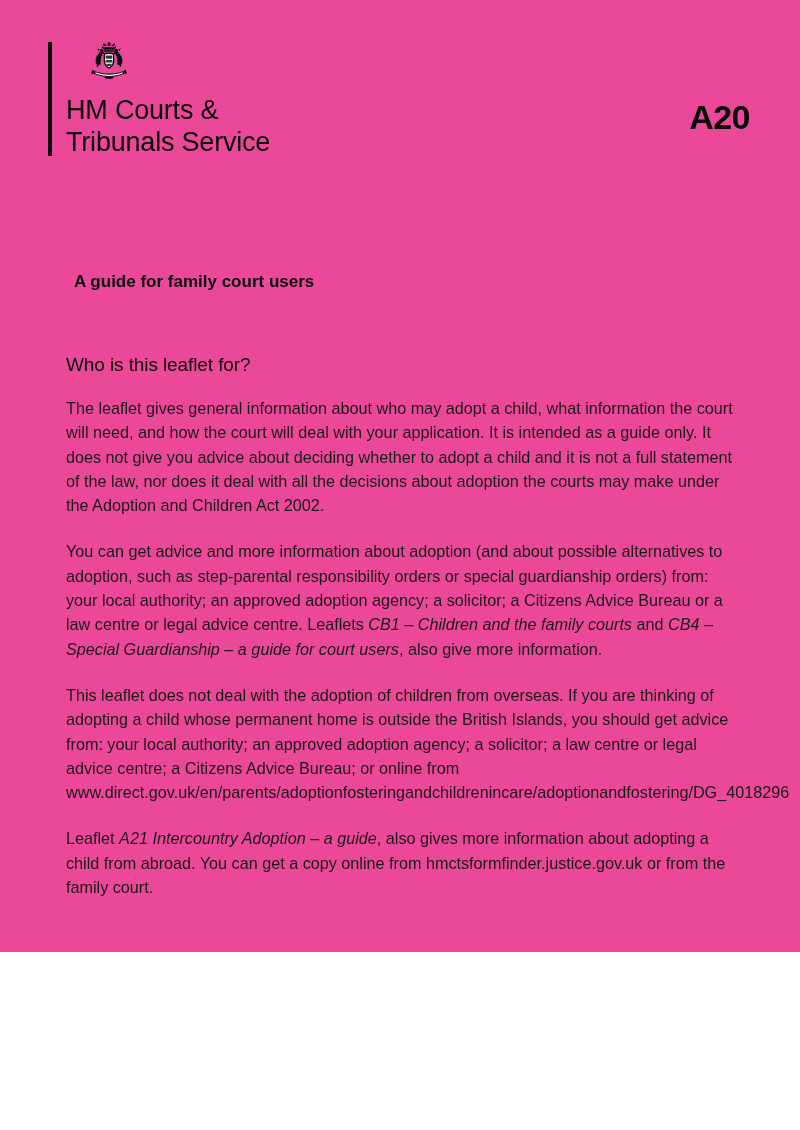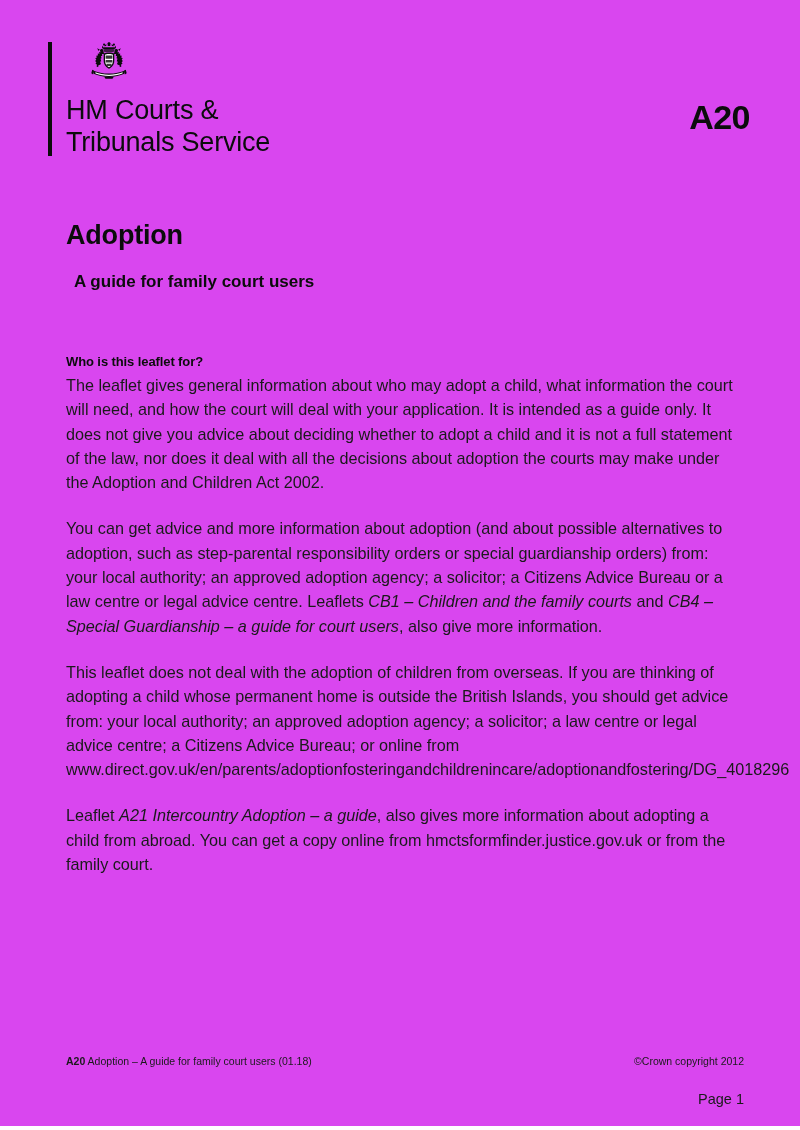--- a/index.html
+++ b/index.html
@@ -14,23 +14,23 @@
     height: 1130px;
     position: relative;
     font-family: "Liberation Sans", sans-serif;
     color: #1a1a1a;
     -webkit-font-smoothing: antialiased;
   }
 
   .page {
     position: relative;
     width: 800px;
-    height: 1126px;
+    height: 952px;
     padding: 0;
-    background: #d946ef;
+    background: #ec4899;
     overflow: hidden;
   }
 
   
   .masthead {
     position: absolute;
     left: 48px;
     top: 40px;
     right: 50px;
     height: 120px;
@@ -94,24 +94,24 @@
   }
 
   
   .content {
     position: absolute;
     left: 66px;
     top: 354px;
     width: 678px;
   }
   .section-heading {
-    font-size: 13px;
-    font-weight: 700;
-    color: #0b0c0c;
-    margin: 0 0 4px 0;
+    font-size: 19px;
+    font-weight: 400;
+    color: #0b0c0c;
+    margin: 0 0 20px 0;
     letter-spacing: -0.1px;
   }
   .para {
     font-size: 16.2px;
     line-height: 24.3px;
     color: #1a1a1a;
     margin: 0 0 22px 0;
   }
   .para:last-child { margin-bottom: 13px; }
   .para em { font-style: italic; }
@@ -185,21 +185,20 @@
         </svg>
       </span>
 
       <div class="brand-name">HM Courts &amp;
 Tribunals Service</div>
     </div>
 
     <div class="form-ref">A20</div>
   </div>
 
-  <h1 class="doc-title">Adoption</h1>
   <h2 class="doc-subtitle">A guide for family court users</h2>
 
   <div class="content">
 
     <h3 class="section-heading">Who is this leaflet for?</h3>
 
 
     <p class="para">The leaflet gives general information about who may adopt a child, what information the court will need, and how the court will deal with your application. It is intended as a guide only. It does not give you advice about deciding whether to adopt a child and it is not a full statement of the law, nor does it deal with all the decisions about adoption the courts may make under the Adoption and Children Act 2002.</p>
 
     <p class="para"><span>You can get advice and more information about adoption (and about possible alternatives to adoption, such as step-parental responsibility orders or special guardianship orders) from: your local authority; an approved adoption agency; a solicitor; a Citizens Advice Bureau or a law centre or legal advice centre. Leaflets </span><em>CB1 – Children and the family courts</em><span> and </span><em>CB4 – Special Guardianship – a guide for court users</em><span>, also give more information.</span></p>

